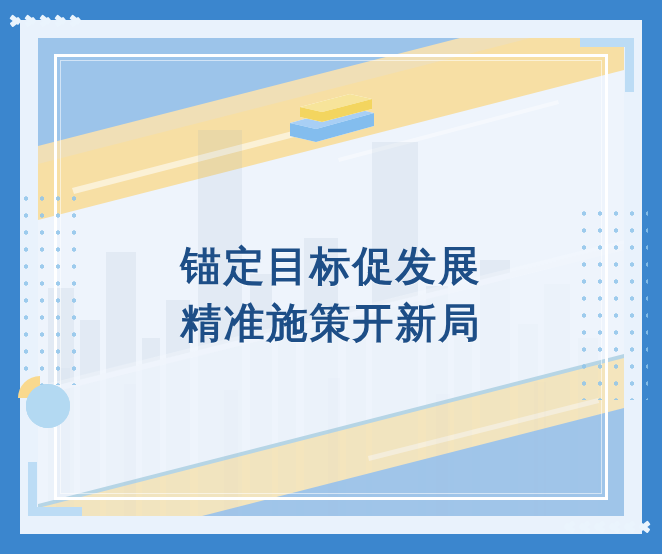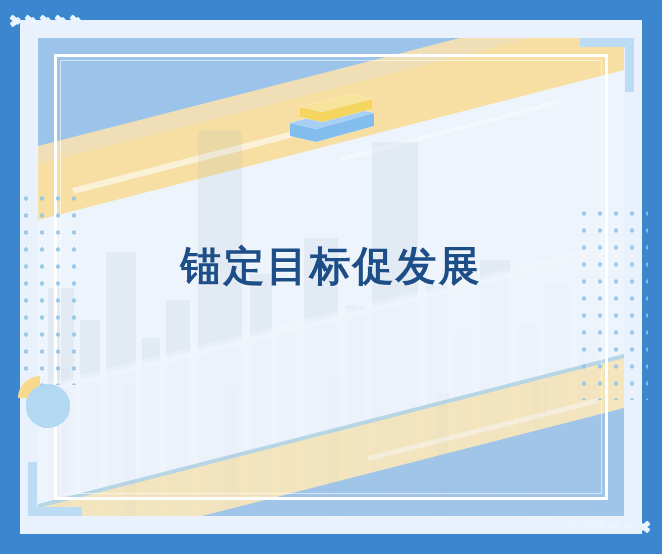--- a/index.html
+++ b/index.html
@@ -234,15 +234,16 @@
 
       <polygon points="14,14 64,1 86,6 86,16 36,29 14,24" fill="#ffffff"></polygon>
       <polygon points="14,14 64,1 86,6 36,19" fill="#f7e49a"></polygon>
       <polygon points="14,14 36,19 36,29 14,24" fill="#f3d55f"></polygon>
       <polygon points="36,19 86,6 86,16 36,29" fill="#f3d55f"></polygon>
     </svg>
   </div>
 
   <div class="title">
     <span class="ln">锚定目标促发展</span>
+    <span class="ln">精准施策开新局</span>
   </div>
 
 </div>
 
 </body></html>

